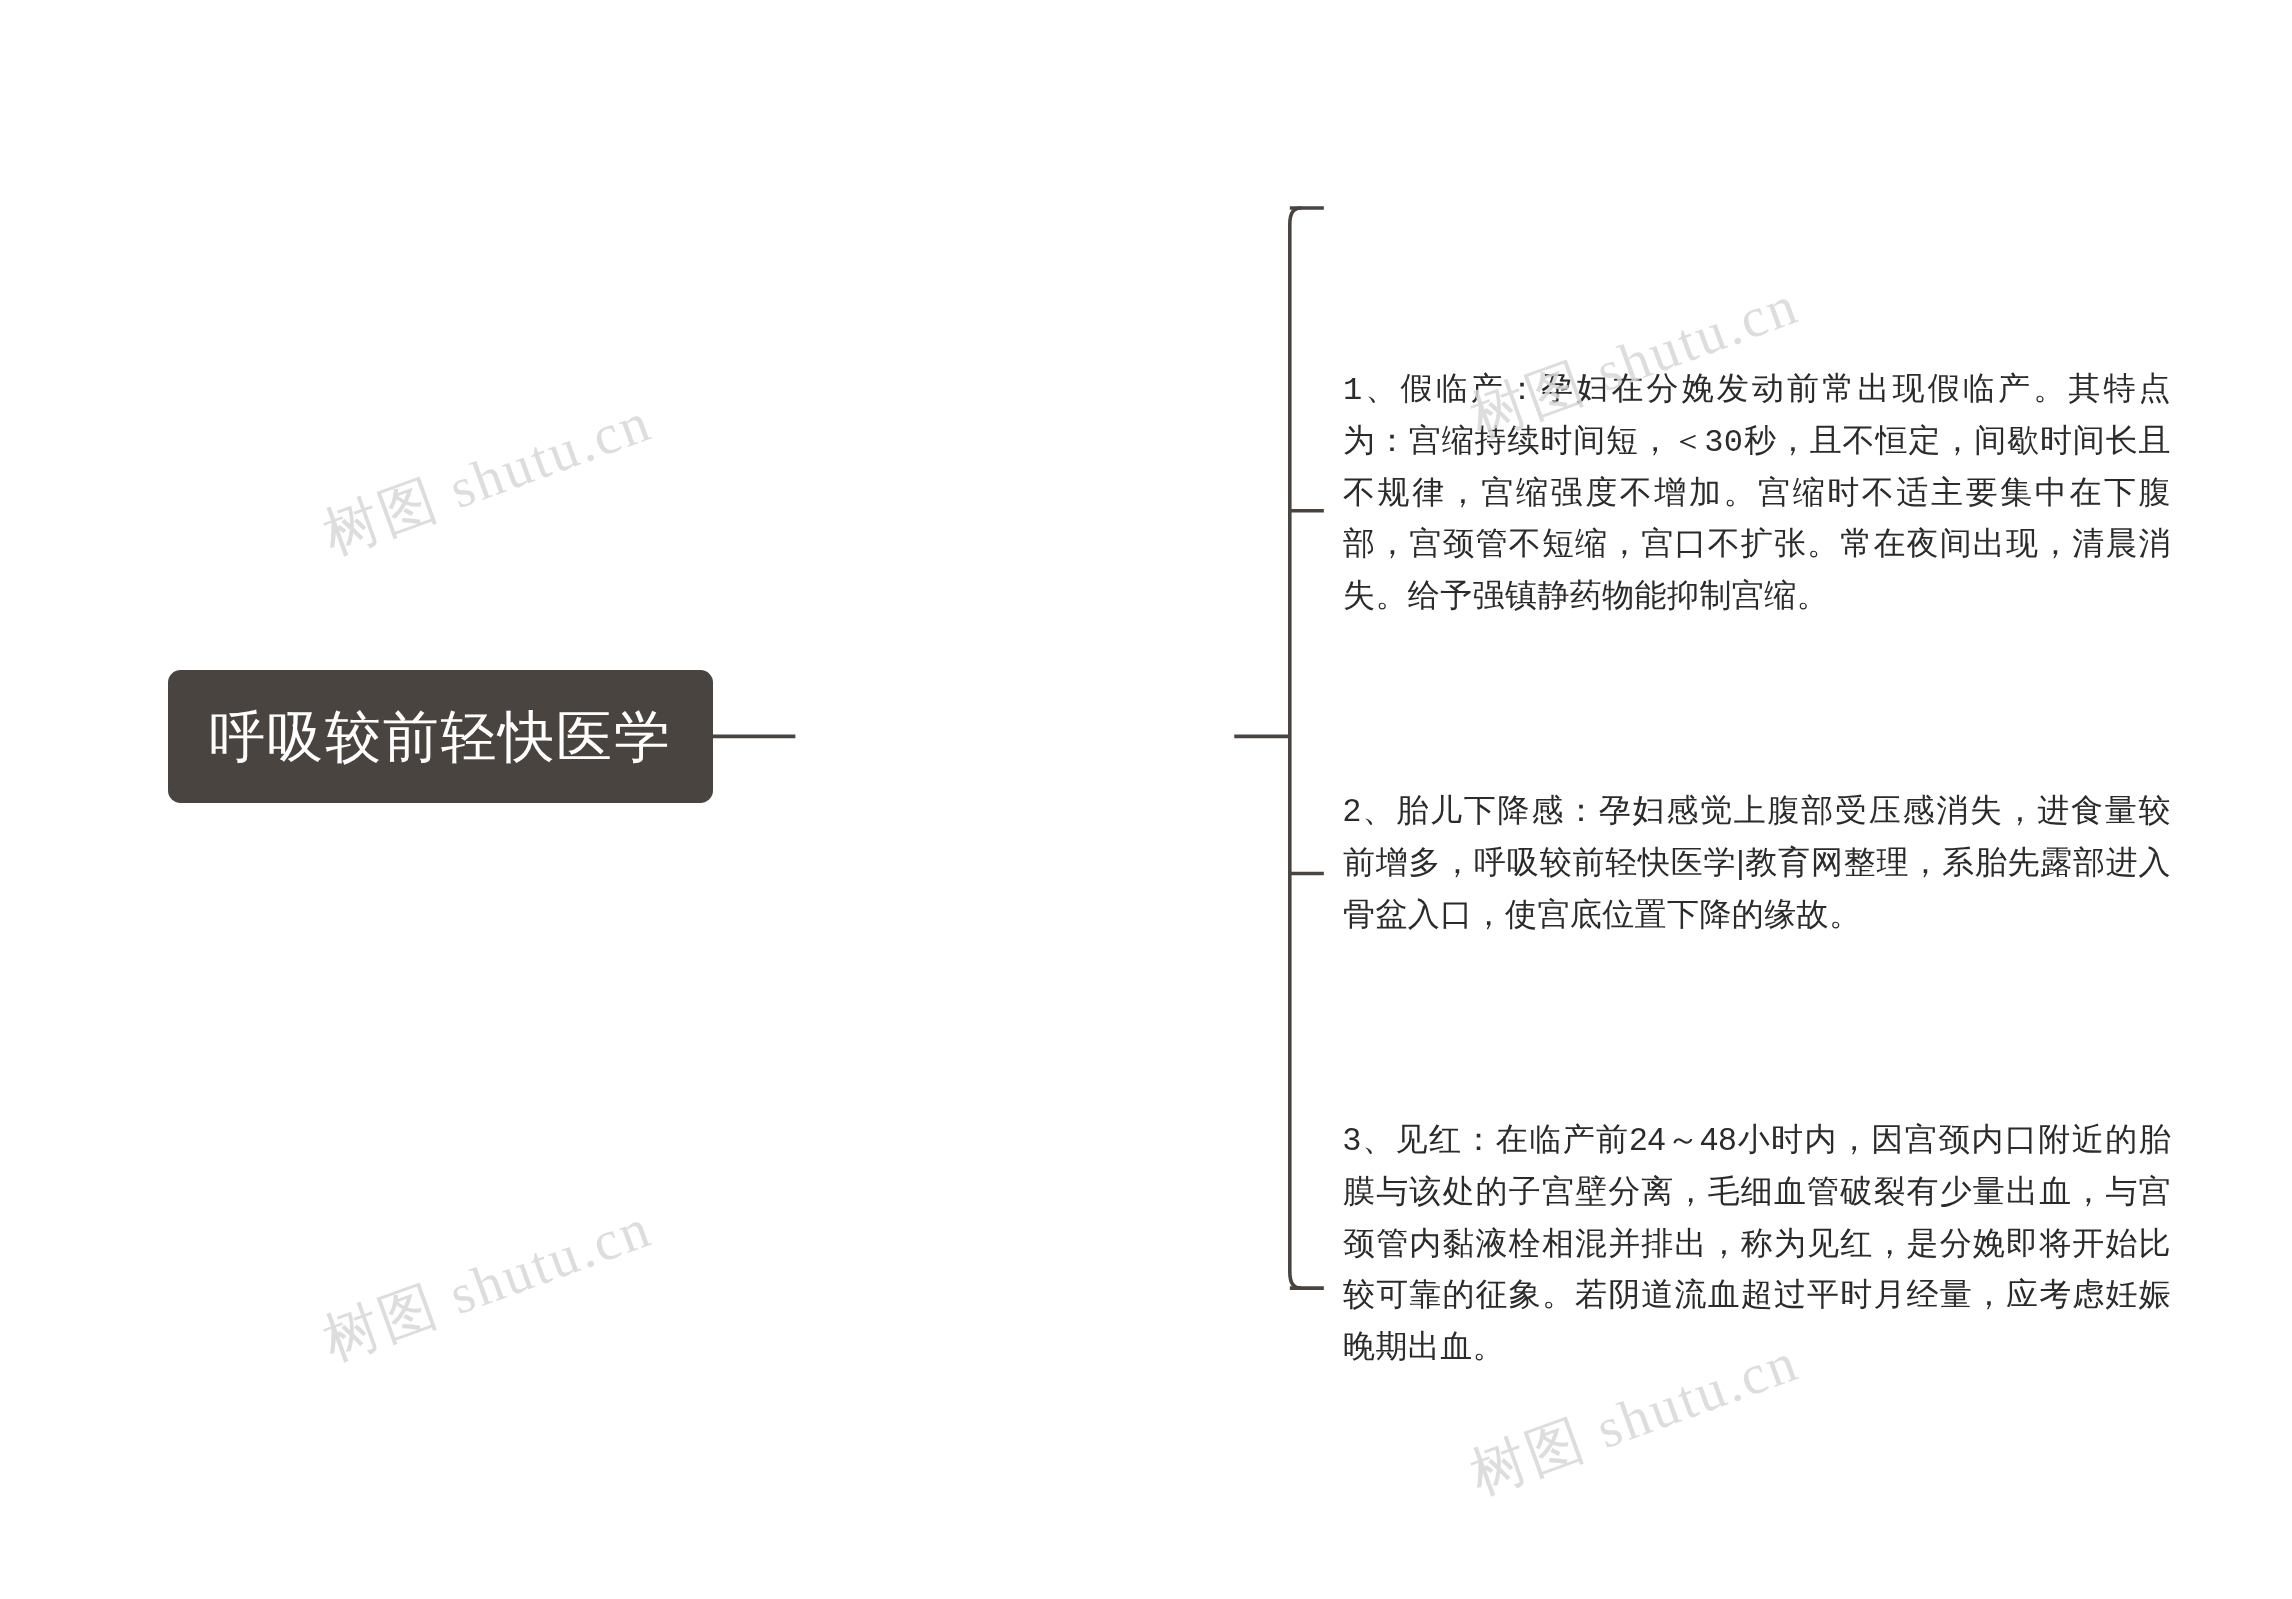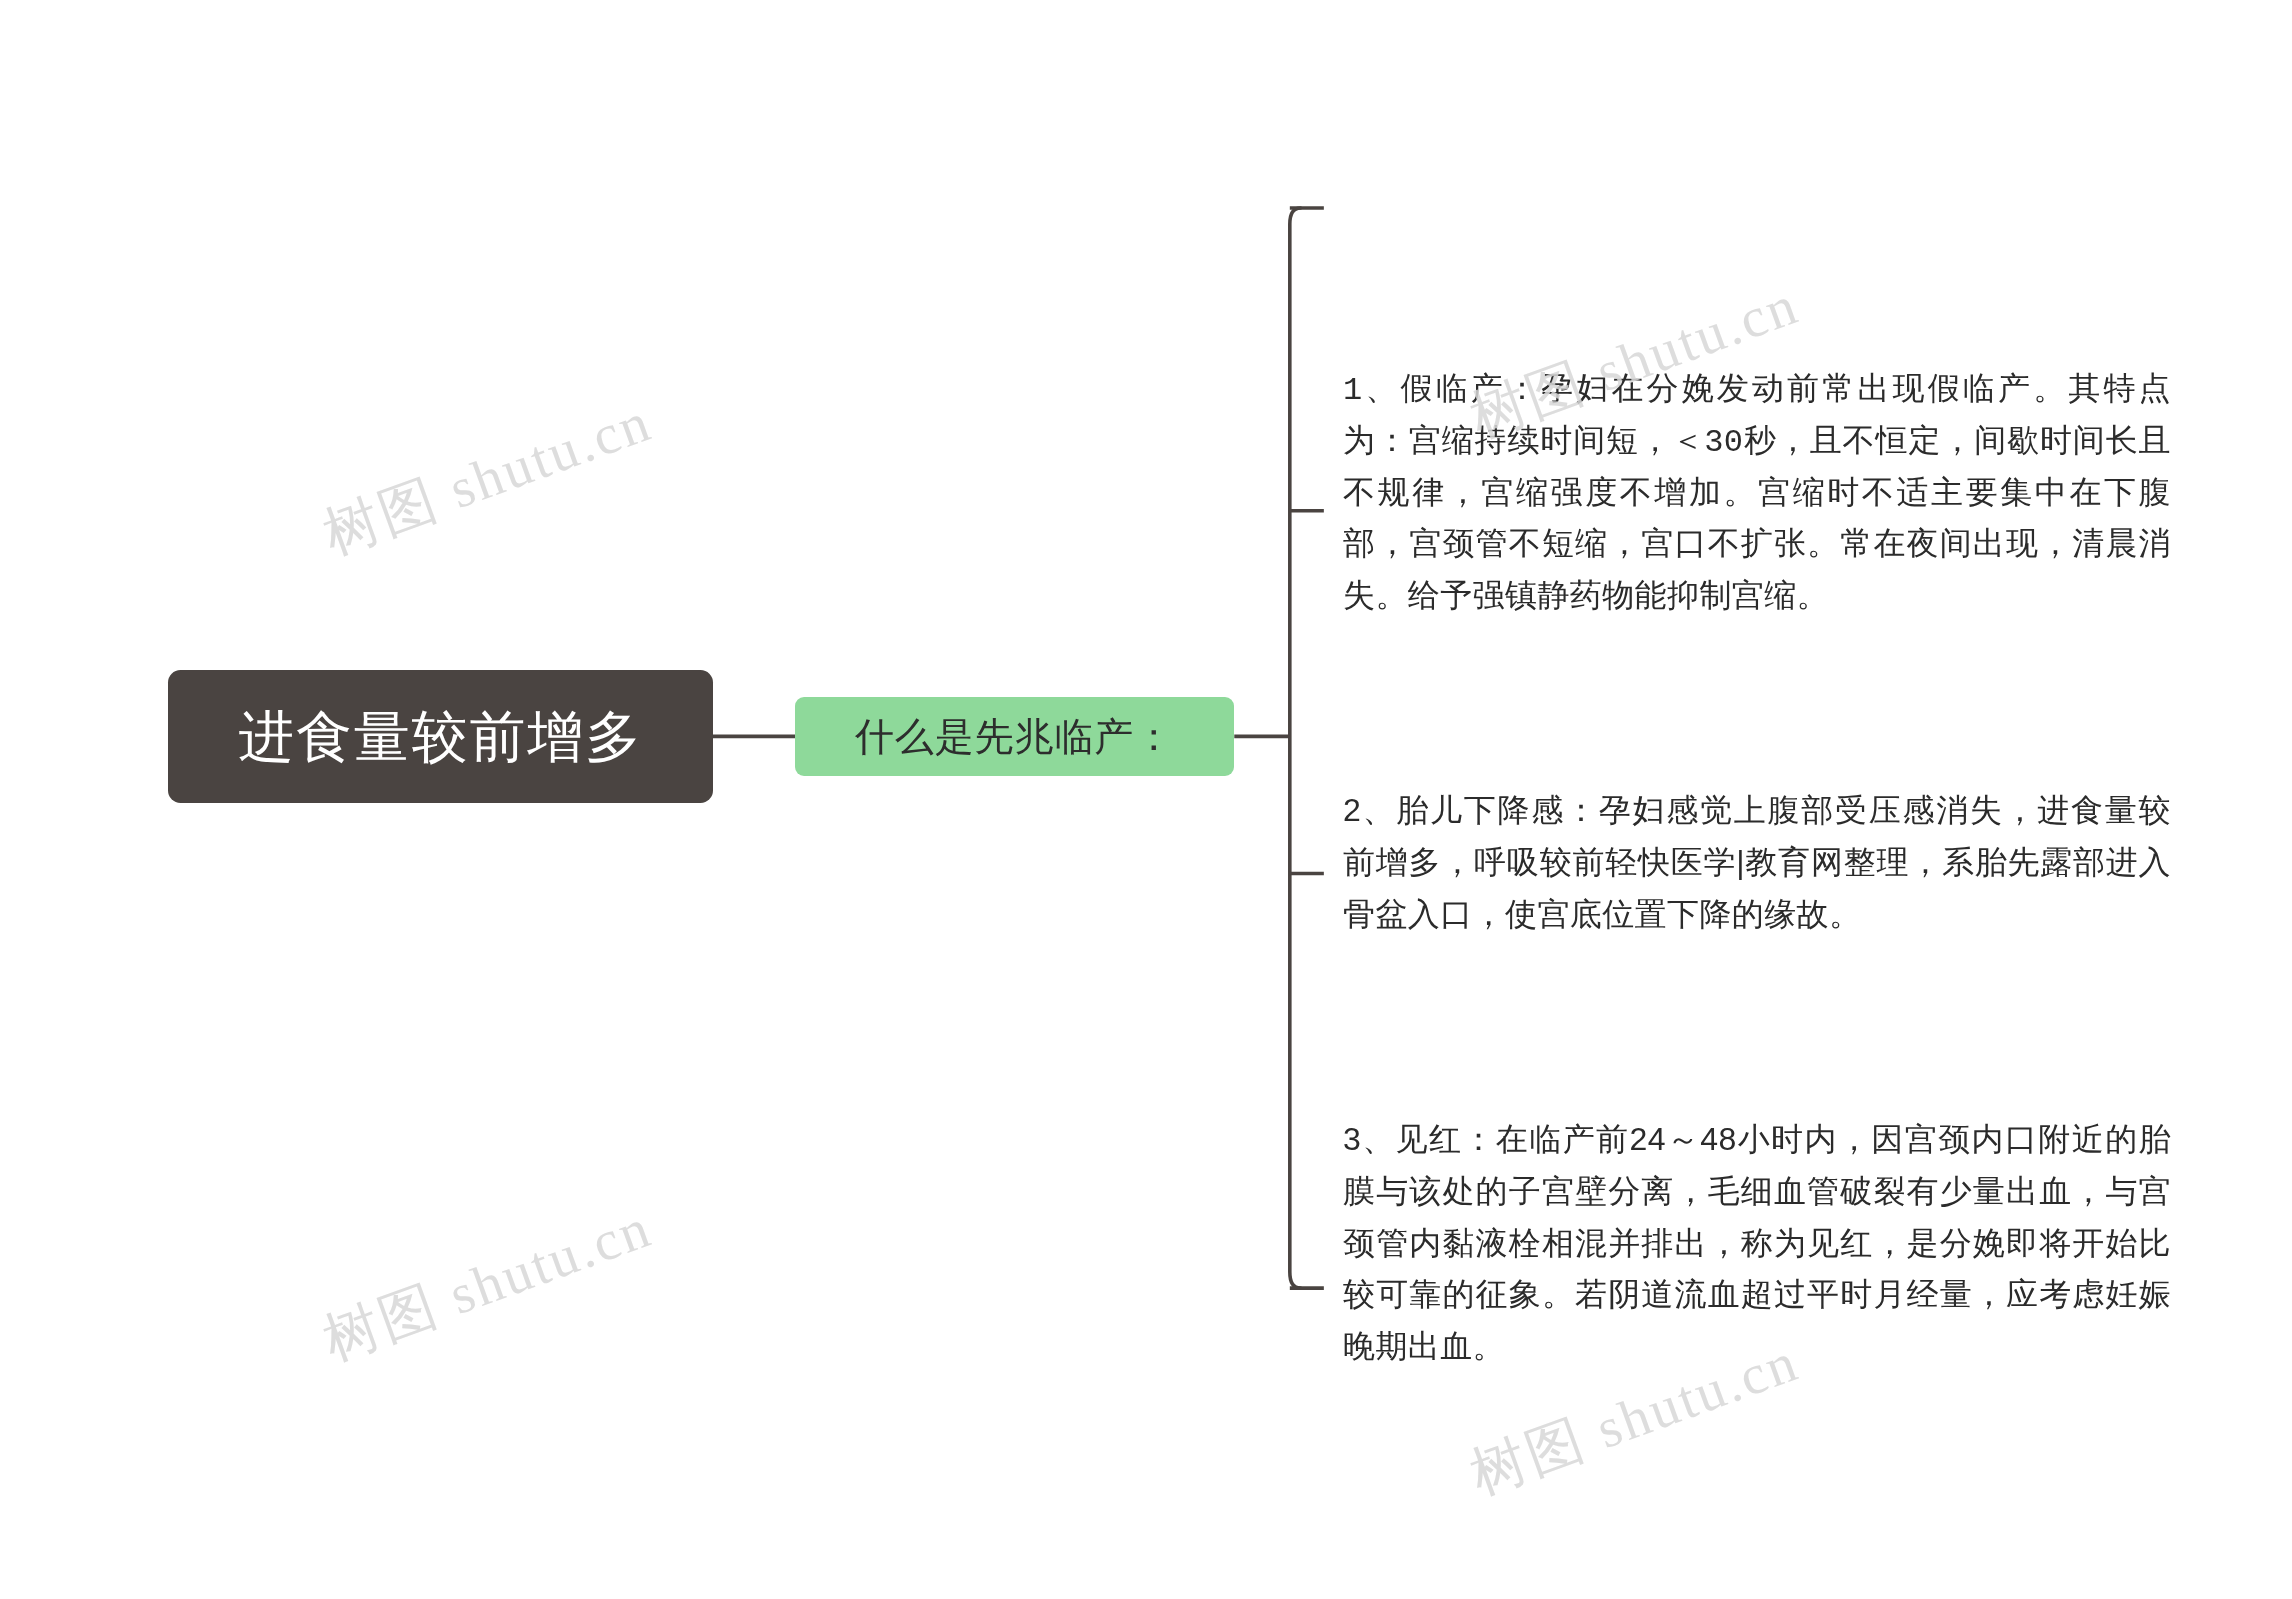--- a/index.html
+++ b/index.html
@@ -115,26 +115,23 @@
 
     <path d="M1452 232 Q1440 232 1440 250 L1440 1420 Q1440 1438 1452 1438" stroke="#4a4441" stroke-width="4" fill="none" stroke-linecap="round"></path>
 
     <path d="M1440 232 L1478 232" stroke="#4a4441" stroke-width="4" fill="none"></path>
     <path d="M1440 570 L1478 570" stroke="#4a4441" stroke-width="4" fill="none"></path>
     <path d="M1440 975 L1478 975" stroke="#4a4441" stroke-width="4" fill="none"></path>
     <path d="M1440 1438 L1478 1438" stroke="#4a4441" stroke-width="4" fill="none"></path>
   </svg>
 
   <div class="root-node">
-    <span class="label">进食量较前增多</span>
+    <span class="label">呼吸较前轻快医学</span>
   </div>
 
-  <div class="branch-node">
-    <span class="label">什么是先兆临产：</span>
-  </div>
 
   <div class="leaf leaf-1">1、假临产：孕妇在分娩发动前常出现假临产。其特点为：宫缩持续时间短，＜30秒，且不恒定，间歇时间长且不规律，宫缩强度不增加。宫缩时不适主要集中在下腹部，宫颈管不短缩，宫口不扩张。常在夜间出现，清晨消失。给予强镇静药物能抑制宫缩。</div>
   <div class="leaf leaf-2">2、胎儿下降感：孕妇感觉上腹部受压感消失，进食量较前增多，呼吸较前轻快医学|教育网整理，系胎先露部进入骨盆入口，使宫底位置下降的缘故。</div>
   <div class="leaf leaf-3">3、见红：在临产前24～48小时内，因宫颈内口附近的胎膜与该处的子宫壁分离，毛细血管破裂有少量出血，与宫颈管内黏液栓相混并排出，称为见红，是分娩即将开始比较可靠的征象。若阴道流血超过平时月经量，应考虑妊娠晚期出血。</div>
 
 </div>
 
 <div class="watermark wm1">树图 shutu.cn</div>
 <div class="watermark wm2">树图 shutu.cn</div>
 <div class="watermark wm3">树图 shutu.cn</div>

